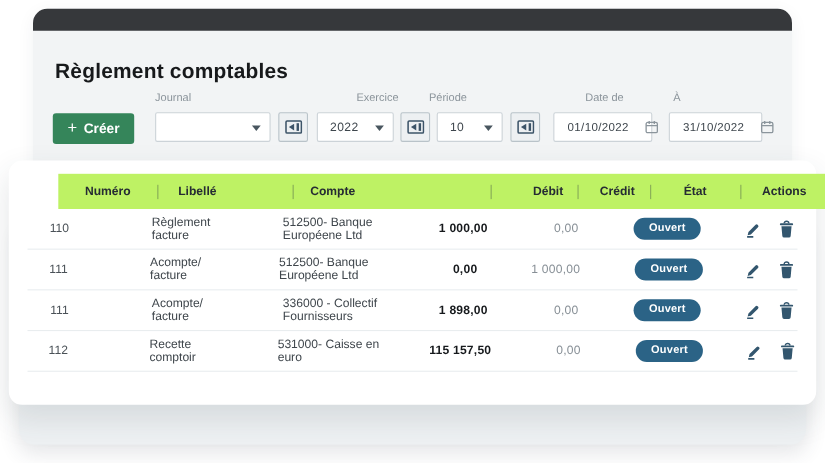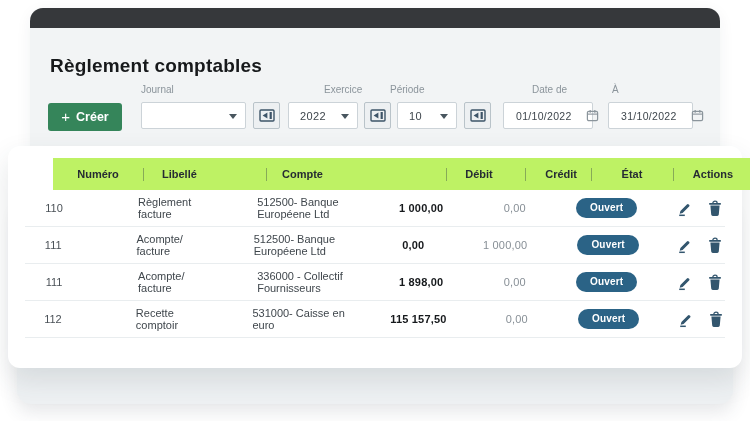--- a/index.html
+++ b/index.html
@@ -69,21 +69,21 @@
   
   .table-card {
     position:absolute; left:8px; top:146px; width:734px; height:222px;
     background:#fff; border-radius:12px;
     box-shadow:0 12px 28px rgba(50,60,70,.13);
   }
   .grid-row { display:flex; align-items:center; }
   .c0{width:90px; text-align:center;}
   .c1{width:123px; padding-left:19px;}
   .c2{width:180px; padding-left:16px;}
-  .c3{width:79px; text-align:center; padding-right:13px;}
+  .c3{width:79px; text-align:right; padding-right:13px;}
   .c4{width:66px; text-align:right; padding-right:14px;}
   .c5{width:82px; text-align:center;}
   .c6{width:80px; text-align:center;}
 
   .thead {
     position:absolute; left:17px; top:12px; width:700px; height:32px;
     background:#bef264; font-size:11px; font-weight:bold; color:#262c33;
     position:absolute;
     margin-left:28px;
   }

